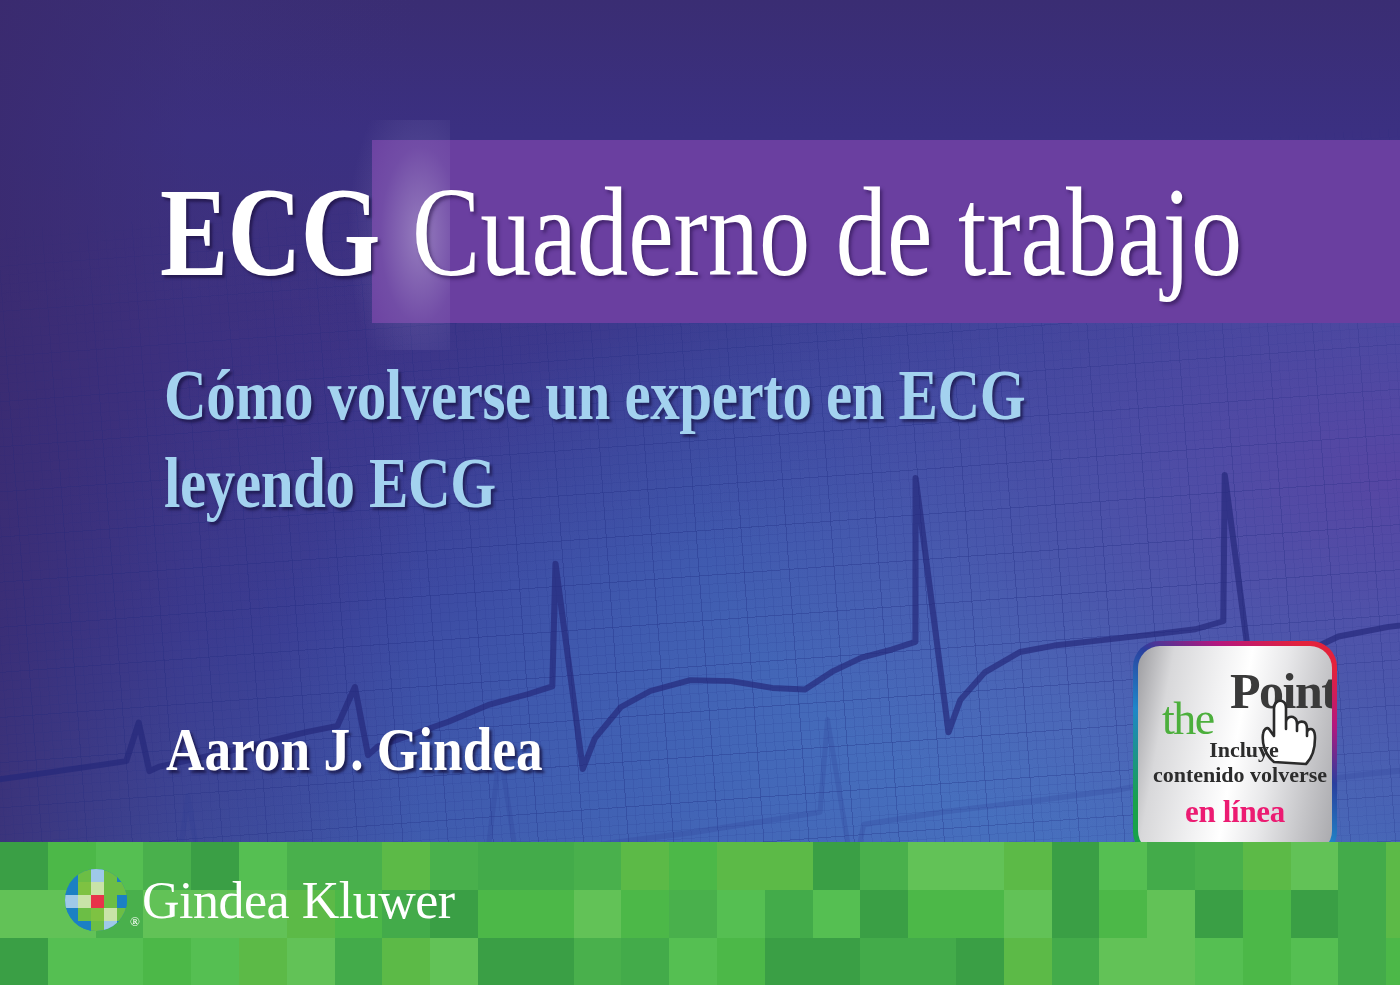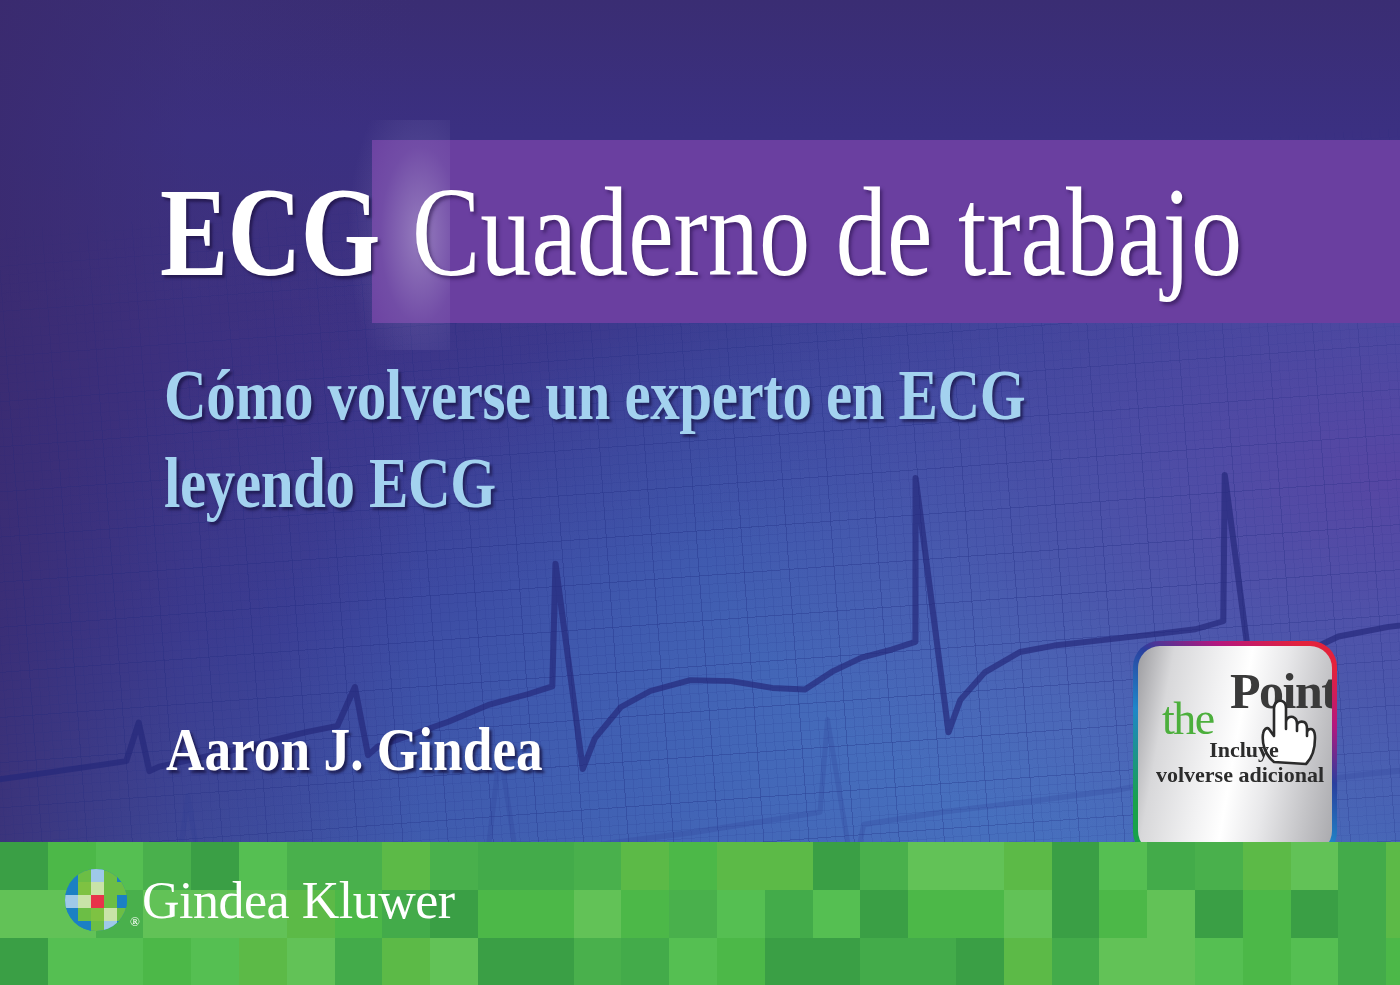--- a/index.html
+++ b/index.html
@@ -368,22 +368,23 @@
                      L32,26 C32,22 36,20 39,21 C42,22 43,25 43,28 L43,35
                      L43,30 C43,26 47,25 50,26 C52.5,27 53,30 53,33 L53,40
                      L53,37 C53,33 57,32 59,34 C61,36 61,39 61,42
                      C61,52 58,62 52,68 Z" fill="#ffffff" stroke="#2b2b2b" stroke-width="2.6" stroke-linejoin="round"></path>
           </svg>
         </span>
       </div>
 
       <div class="badge-line1">
         <span class="a">Incluye</span>
-        <span class="b">volverse adicional</span>
+        <span class="b">contenido volverse</span>
       </div>
+      <div class="badge-line3">en línea</div>
     </div>
   </div>
 
   <div class="footer">
     <div class="checkers" id="checkers">
         <i style="left:0px;top:0px;width:48.4px;height:48.4px;background:#3a9f45"></i>
         <i style="left:47.8px;top:0px;width:48.4px;height:48.4px;background:#4cb848"></i>
         <i style="left:95.6px;top:0px;width:48.4px;height:48.4px;background:#55bf52"></i>
         <i style="left:143.39999999999998px;top:0px;width:48.4px;height:48.4px;background:#49b04c"></i>
         <i style="left:191.2px;top:0px;width:48.4px;height:48.4px;background:#3a9f45"></i>

